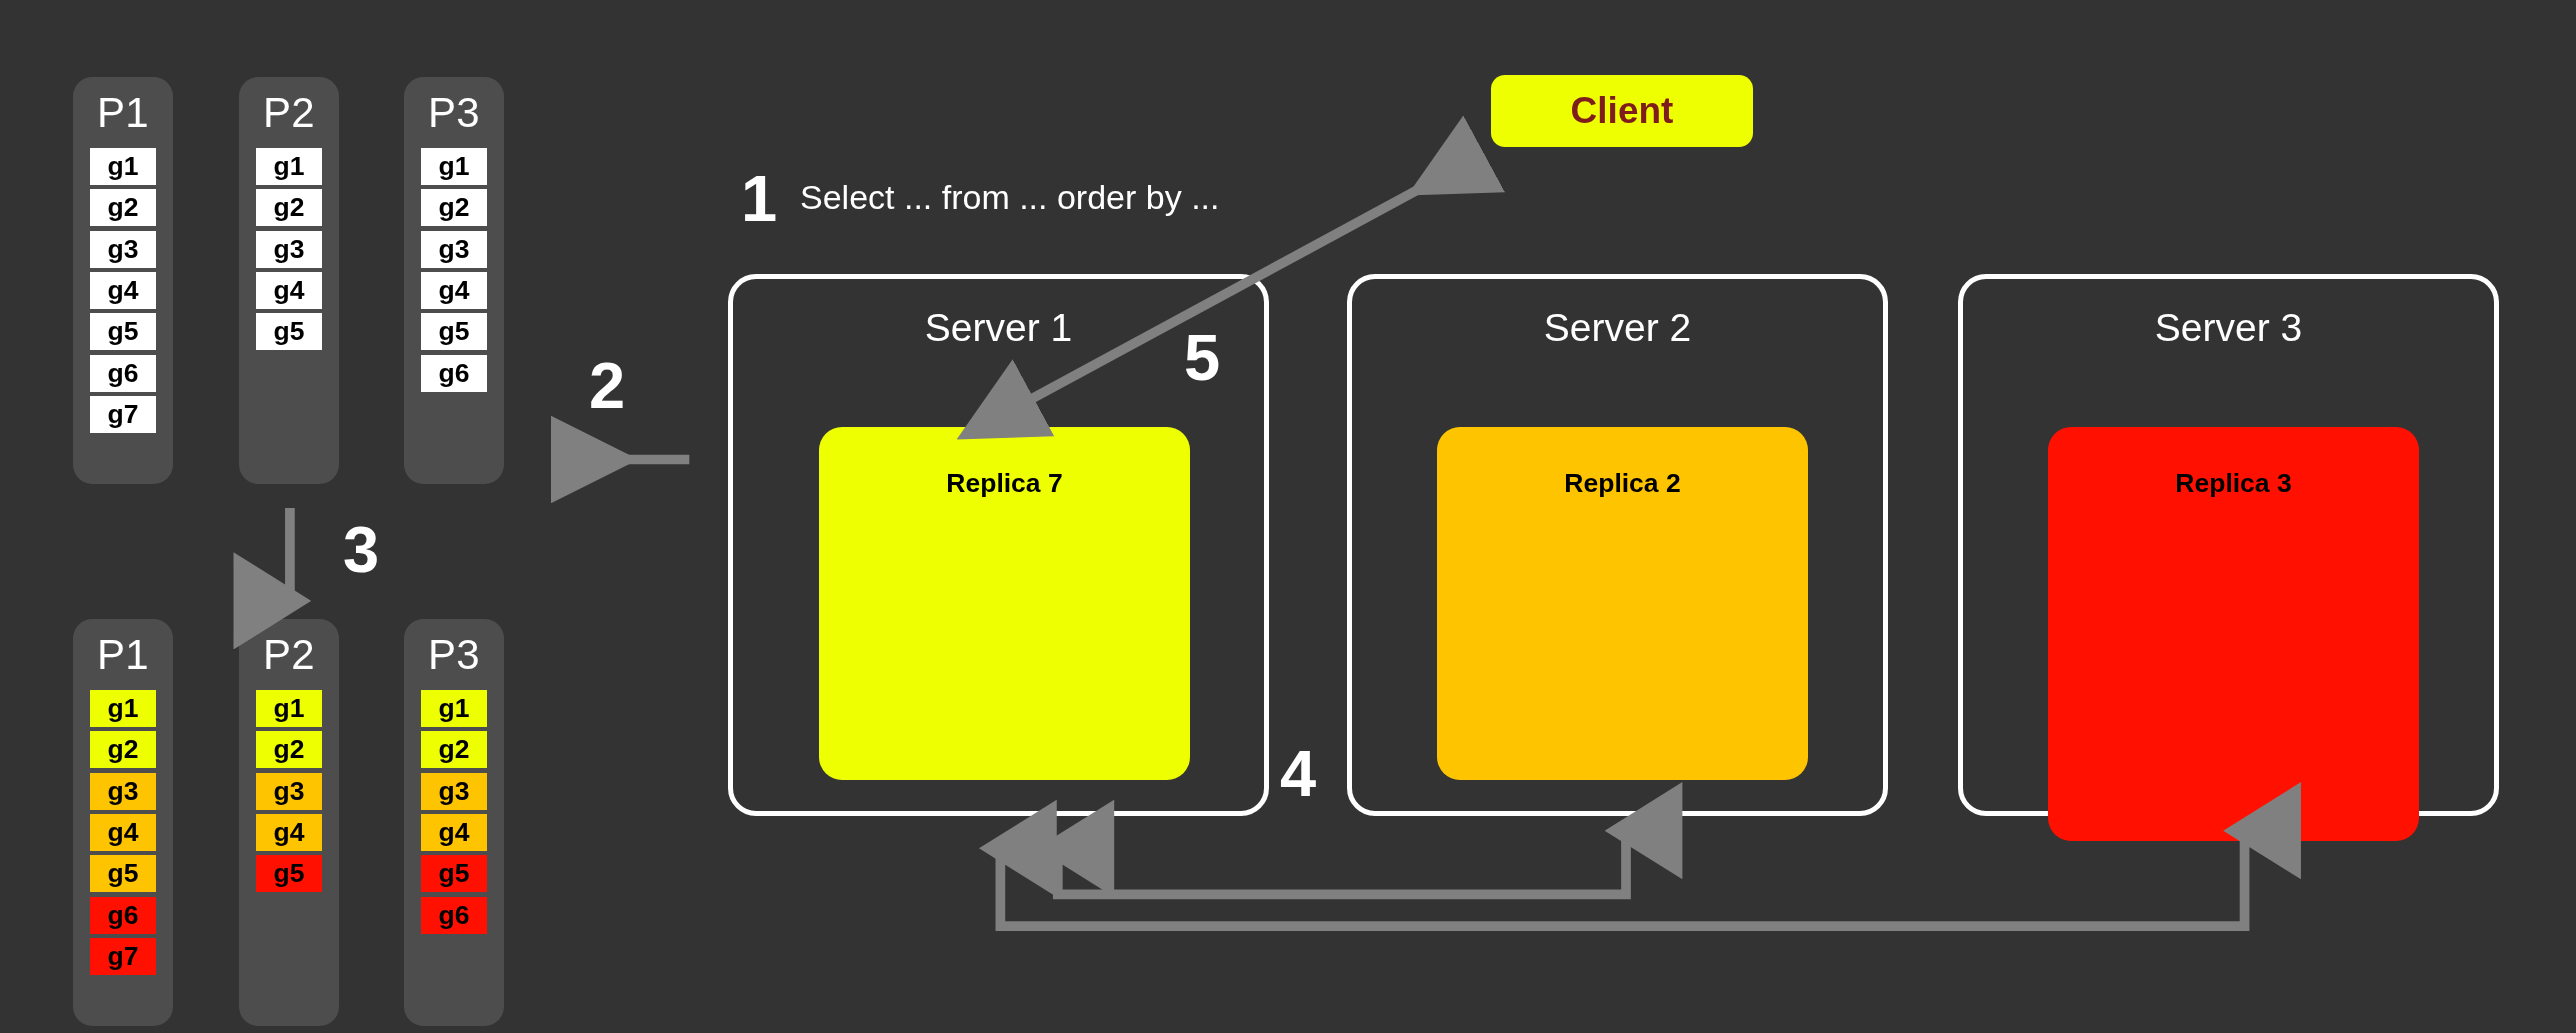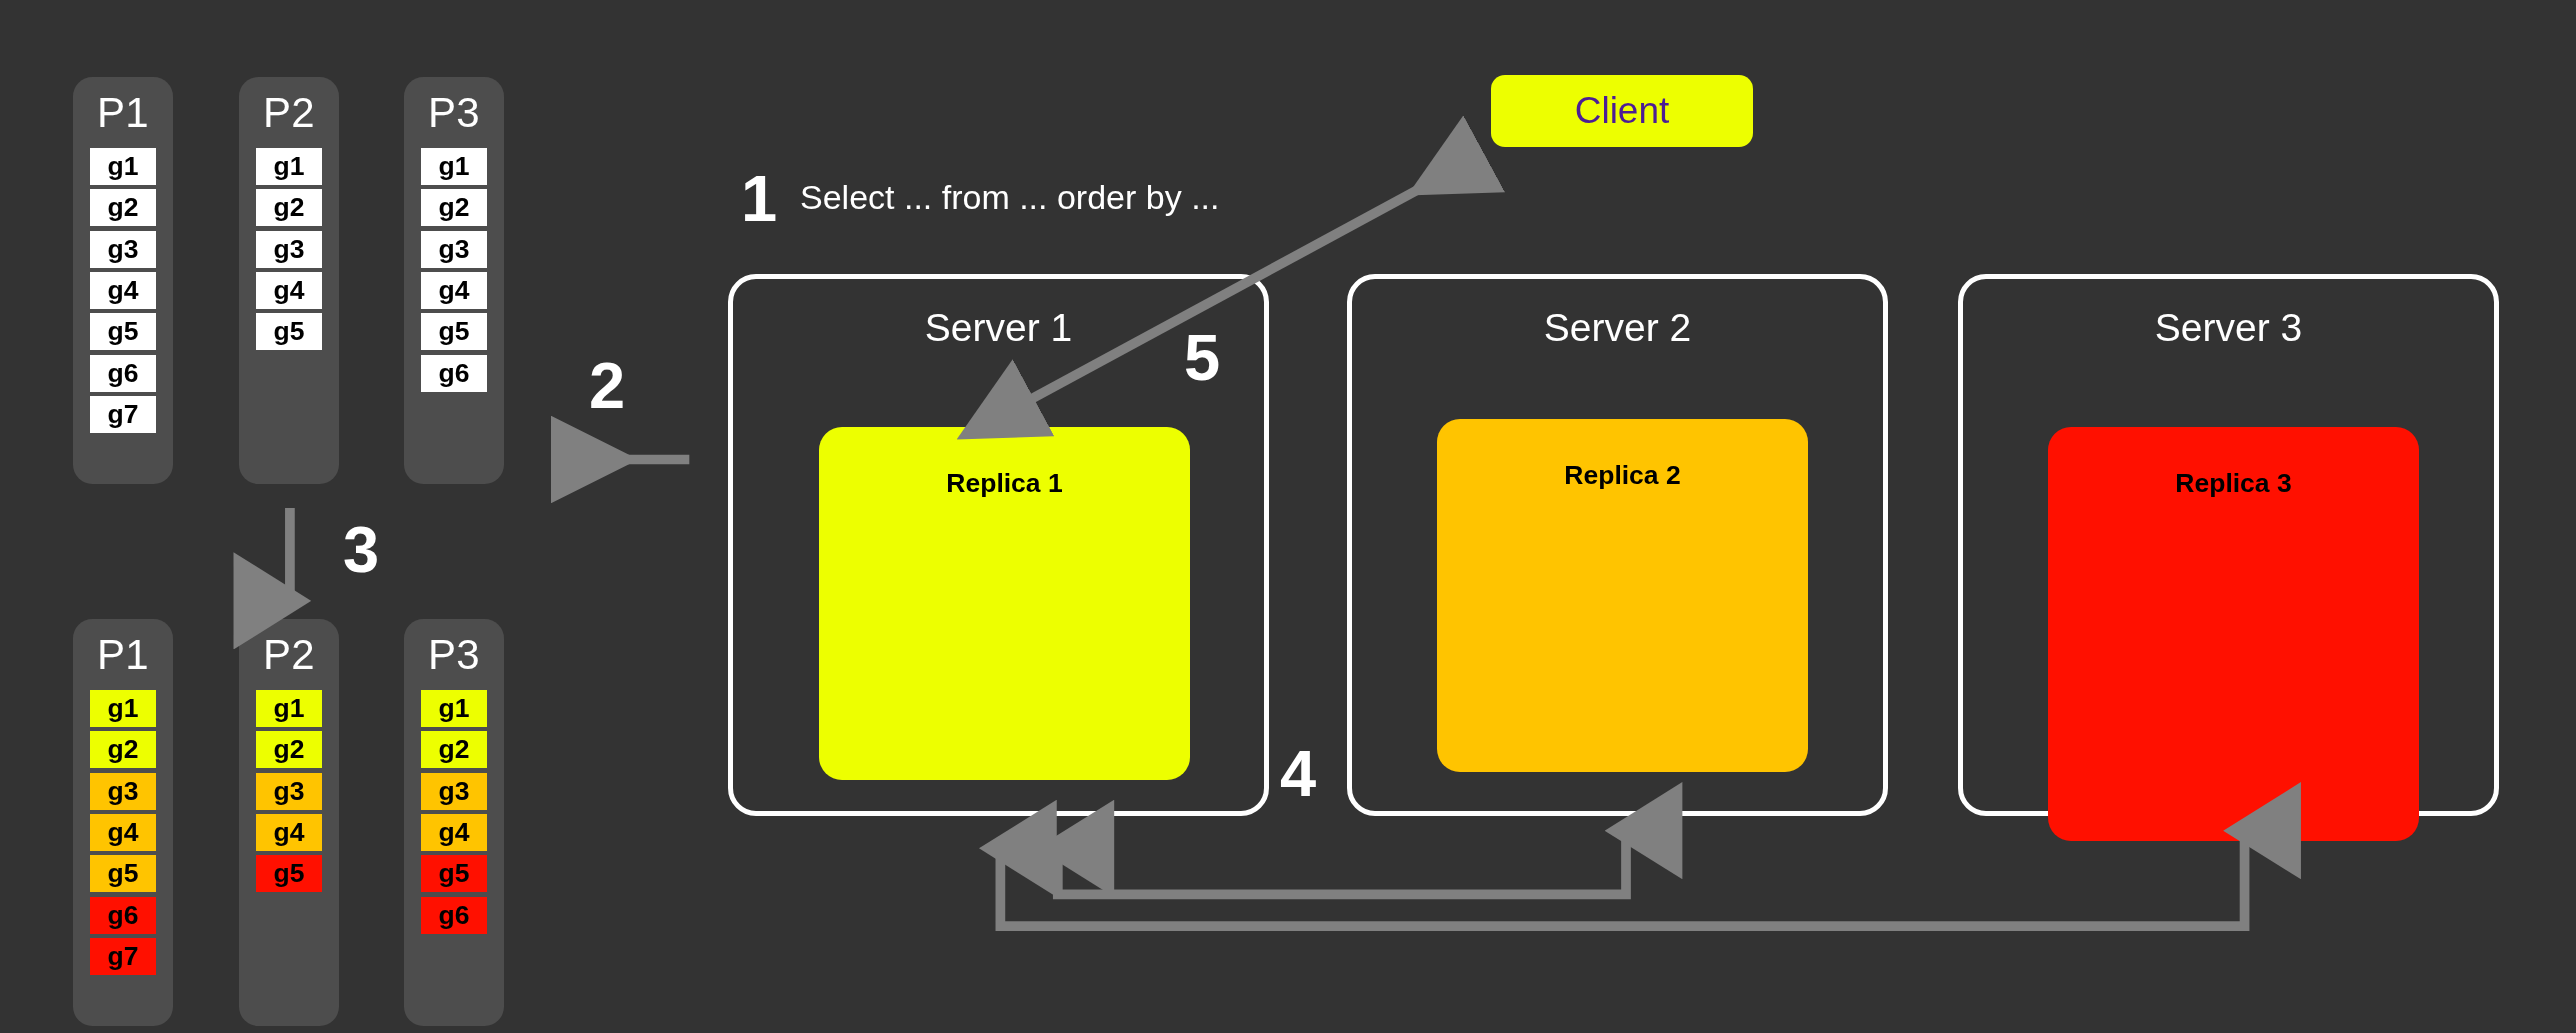--- a/index.html
+++ b/index.html
@@ -88,23 +88,23 @@
     font-weight: bold;
   }
 
   
   .client {
     position: absolute;
     border-radius: 14px;
     display: flex;
     align-items: center;
     justify-content: center;
-    color: #4c1d95;
+    color: #7f1d1d;
     font-size: 37px;
-    font-weight: 400;
+    font-weight: 700;
   }
 
   
   .step-num {
     position: absolute;
     color: #ffffff;
     font-size: 65px;
     font-weight: bold;
     line-height: 1;
   }
@@ -214,27 +214,27 @@
 
   <div class="step-num" style="left:343px; top:517px;">3</div>
 
   <div class="step-num" style="left:1280px; top:741px;">4</div>
 
   <div class="step-num" style="left:1184px; top:325px;">5</div>
 
   <div class="server" style="left:728px; top:274px; width:541px; height:542px;">
     <div class="server-title">Server 1</div>
     <div class="replica" style="left:86px; top:148px; width:371px; height:353px; background:#edff00;">
-      <div class="replica-label">Replica 1</div>
+      <div class="replica-label">Replica 7</div>
     </div>
   </div>
 
   <div class="server" style="left:1347px; top:274px; width:541px; height:542px;">
     <div class="server-title">Server 2</div>
-    <div class="replica" style="left:85px; top:140px; width:371px; height:353px; background:#ffc400;">
+    <div class="replica" style="left:85px; top:148px; width:371px; height:353px; background:#ffc400;">
       <div class="replica-label">Replica 2</div>
     </div>
   </div>
 
   <div class="server" style="left:1958px; top:274px; width:541px; height:542px;padding-left:14px;">
     <div class="server-title">Server 3</div>
     <div class="replica" style="left:85px; top:148px; width:371px; height:414px; background:#ff1000;">
       <div class="replica-label">Replica 3</div>
     </div>
   </div>

